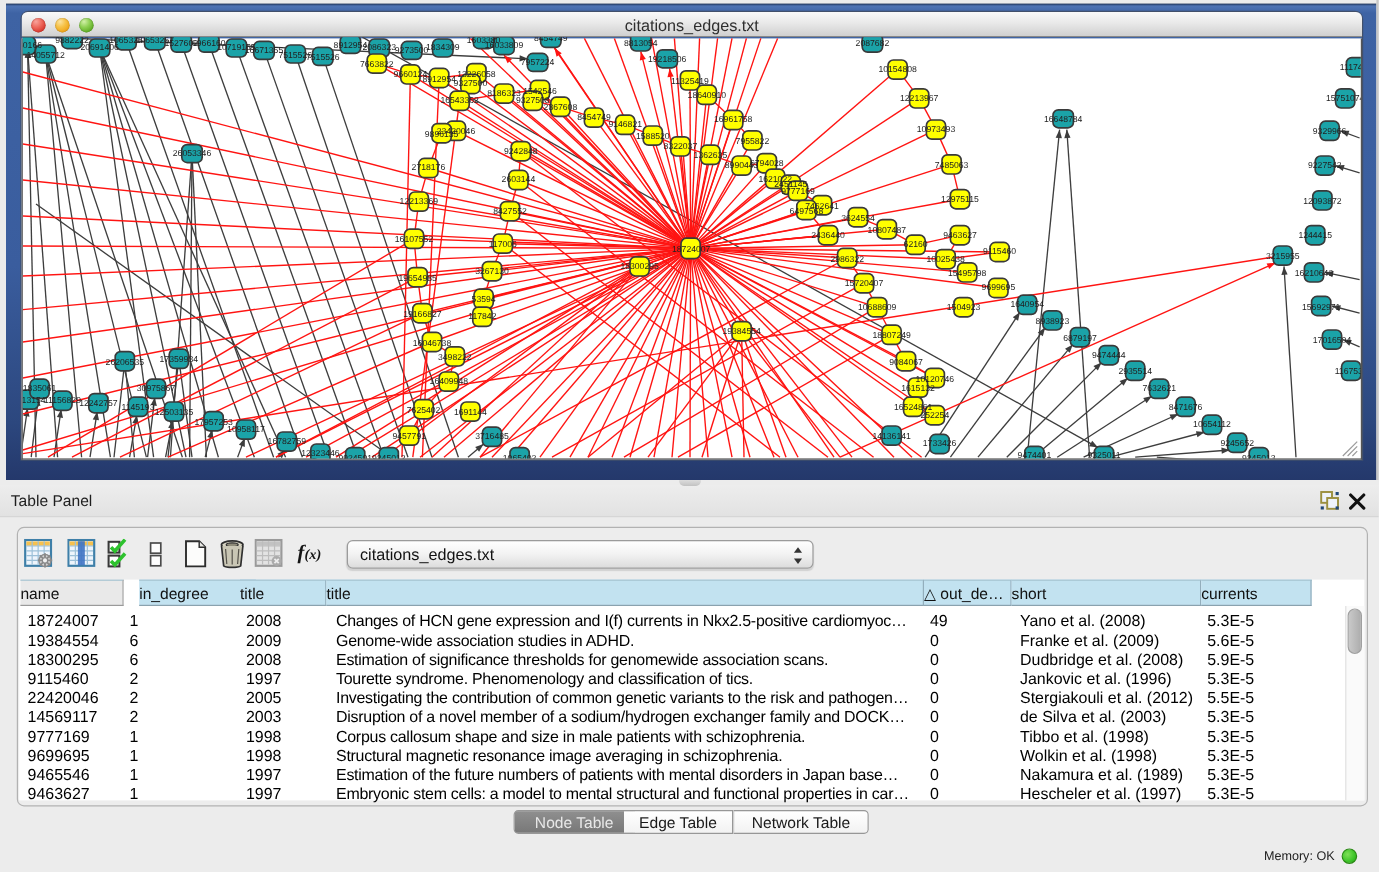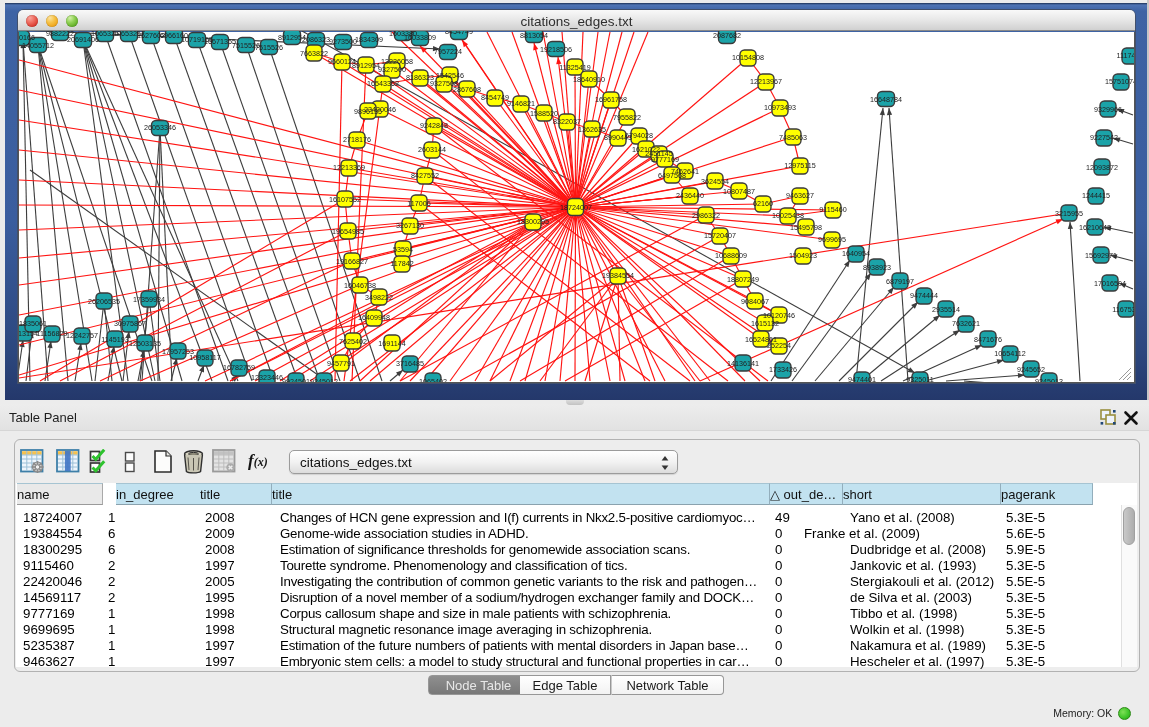--- a/index.html
+++ b/index.html
@@ -898,70 +898,70 @@
       <path d="M5 15l3.4-4.6H1.6z" fill="#333"></path>
     </svg>
   </div>
 <div class="tablewrap"></div>
 <div class="th" style="left:17px;width:86px;background:#e9e9e9;border-right:1px solid #a9a9a9;border-bottom:1px solid #9a9a9a">name</div>
 <div class="th" style="left:116px;width:97px">in_degree</div>
 <div class="th" style="left:200px;width:72px">title</div>
 <div class="th" style="left:272px;width:498px">title</div>
 <div class="th" style="left:770px;width:73px">△ out_de…</div>
 <div class="th" style="left:843px;width:158px">short</div>
-<div class="th" style="left:1001px;width:92px">pagerank</div>
+<div class="th" style="left:1001px;width:92px">currents</div>
 <div class="tr" style="top:509.5px">
     <span style="left:23px">18724007</span>
     <span style="left:108px">1</span>
     <span style="left:205px">2008</span>
     <span style="left:280px;width:488px;overflow:hidden;letter-spacing:-0.22px">Changes of HCN gene expression and I(f) currents in Nkx2.5-positive cardiomyoc…</span>
     <span style="left:775px">49</span>
     <span style="left:850px">Yano et al. (2008)</span>
     <span style="left:1006px">5.3E-5</span>
   </div>
 <div class="tr" style="top:525.5px">
     <span style="left:23px">19384554</span>
     <span style="left:108px">6</span>
     <span style="left:205px">2009</span>
     <span style="left:280px;width:488px;overflow:hidden;letter-spacing:-0.22px">Genome-wide association studies in ADHD.</span>
     <span style="left:775px">0</span>
-    <span style="left:804px">Franke et al. (2009)</span>
+    <span style="left:850px">Franke et al. (2009)</span>
     <span style="left:1006px">5.6E-5</span>
   </div>
 <div class="tr" style="top:541.5px">
     <span style="left:23px">18300295</span>
     <span style="left:108px">6</span>
     <span style="left:205px">2008</span>
     <span style="left:280px;width:488px;overflow:hidden;letter-spacing:-0.22px">Estimation of significance thresholds for genomewide association scans.</span>
     <span style="left:775px">0</span>
     <span style="left:850px">Dudbridge et al. (2008)</span>
     <span style="left:1006px">5.9E-5</span>
   </div>
 <div class="tr" style="top:557.5px">
     <span style="left:23px">9115460</span>
     <span style="left:108px">2</span>
     <span style="left:205px">1997</span>
     <span style="left:280px;width:488px;overflow:hidden;letter-spacing:-0.22px">Tourette syndrome. Phenomenology and classification of tics.</span>
     <span style="left:775px">0</span>
-    <span style="left:850px">Jankovic et al. (1993)</span>
+    <span style="left:850px">Jankovic et al. (1996)</span>
     <span style="left:1006px">5.3E-5</span>
   </div>
 <div class="tr" style="top:573.5px">
     <span style="left:23px">22420046</span>
     <span style="left:108px">2</span>
     <span style="left:205px">2005</span>
     <span style="left:280px;width:488px;overflow:hidden;letter-spacing:-0.22px">Investigating the contribution of common genetic variants to the risk and pathogen…</span>
     <span style="left:775px">0</span>
     <span style="left:850px">Stergiakouli et al. (2012)</span>
     <span style="left:1006px">5.5E-5</span>
   </div>
 <div class="tr" style="top:589.5px">
     <span style="left:23px">14569117</span>
     <span style="left:108px">2</span>
-    <span style="left:205px">1995</span>
+    <span style="left:205px">2003</span>
     <span style="left:280px;width:488px;overflow:hidden;letter-spacing:-0.22px">Disruption of a novel member of a sodium/hydrogen exchanger family and DOCK…</span>
     <span style="left:775px">0</span>
     <span style="left:850px">de Silva et al. (2003)</span>
     <span style="left:1006px">5.3E-5</span>
   </div>
 <div class="tr" style="top:605.5px">
     <span style="left:23px">9777169</span>
     <span style="left:108px">1</span>
     <span style="left:205px">1998</span>
     <span style="left:280px;width:488px;overflow:hidden;letter-spacing:-0.22px">Corpus callosum shape and size in male patients with schizophrenia.</span>
@@ -972,33 +972,33 @@
 <div class="tr" style="top:621.5px">
     <span style="left:23px">9699695</span>
     <span style="left:108px">1</span>
     <span style="left:205px">1998</span>
     <span style="left:280px;width:488px;overflow:hidden;letter-spacing:-0.22px">Structural magnetic resonance image averaging in schizophrenia.</span>
     <span style="left:775px">0</span>
     <span style="left:850px">Wolkin et al. (1998)</span>
     <span style="left:1006px">5.3E-5</span>
   </div>
 <div class="tr" style="top:637.5px">
-    <span style="left:23px">5235387</span>
+    <span style="left:23px">9465546</span>
     <span style="left:108px">1</span>
     <span style="left:205px">1997</span>
     <span style="left:280px;width:488px;overflow:hidden;letter-spacing:-0.22px">Estimation of the future numbers of patients with mental disorders in Japan base…</span>
     <span style="left:775px">0</span>
     <span style="left:850px">Nakamura et al. (1989)</span>
     <span style="left:1006px">5.3E-5</span>
   </div>
 <div class="tr" style="top:653.5px">
     <span style="left:23px">9463627</span>
     <span style="left:108px">1</span>
     <span style="left:205px">1997</span>
-    <span style="left:280px;width:488px;overflow:hidden;letter-spacing:-0.22px">Embryonic stem cells: a model to study structural and functional properties in car…</span>
+    <span style="left:280px;width:488px;overflow:hidden;letter-spacing:-0.22px">Embryonic stem cells: a model to mental structural and functional properties in car…</span>
     <span style="left:775px">0</span>
     <span style="left:850px">Hescheler et al. (1997)</span>
     <span style="left:1006px">5.3E-5</span>
   </div>
 <div style="position:absolute;left:1121px;top:505px;width:16px;height:162px;background:#fafafa;border-left:1px solid #e0e0e0"></div>
 <div style="position:absolute;left:1123px;top:507px;width:12px;height:38px;background:linear-gradient(90deg,#c9c9c9,#adadad);border-radius:6px;border:1px solid #a0a0a0"></div>
 <div class="seg" style="left:428px;width:101px;border-radius:4px 0 0 4px;background:linear-gradient(#8f8f8f,#787878);color:#e8e8e8">Node Table</div>
 <div class="seg" style="left:520px;width:91px;border-left:none;background:linear-gradient(#ffffff,#f2f2f2);color:#1a1a1a">Edge Table</div>
 <div class="seg" style="left:611px;width:113px;border-left:1px solid #c9c9c9;border-radius:0 4px 4px 0;background:linear-gradient(#ffffff,#f2f2f2);color:#1a1a1a">Network Table</div>
 <div class="memory">Memory: OK&nbsp;&nbsp;<span style="display:inline-block;width:13px;height:13px;border-radius:50%;background:radial-gradient(circle at 4px 4px,#7fe057,#3cc428 60%,#2a9a18);border:1px solid #2a8a14;vertical-align:-3px"></span></div>

